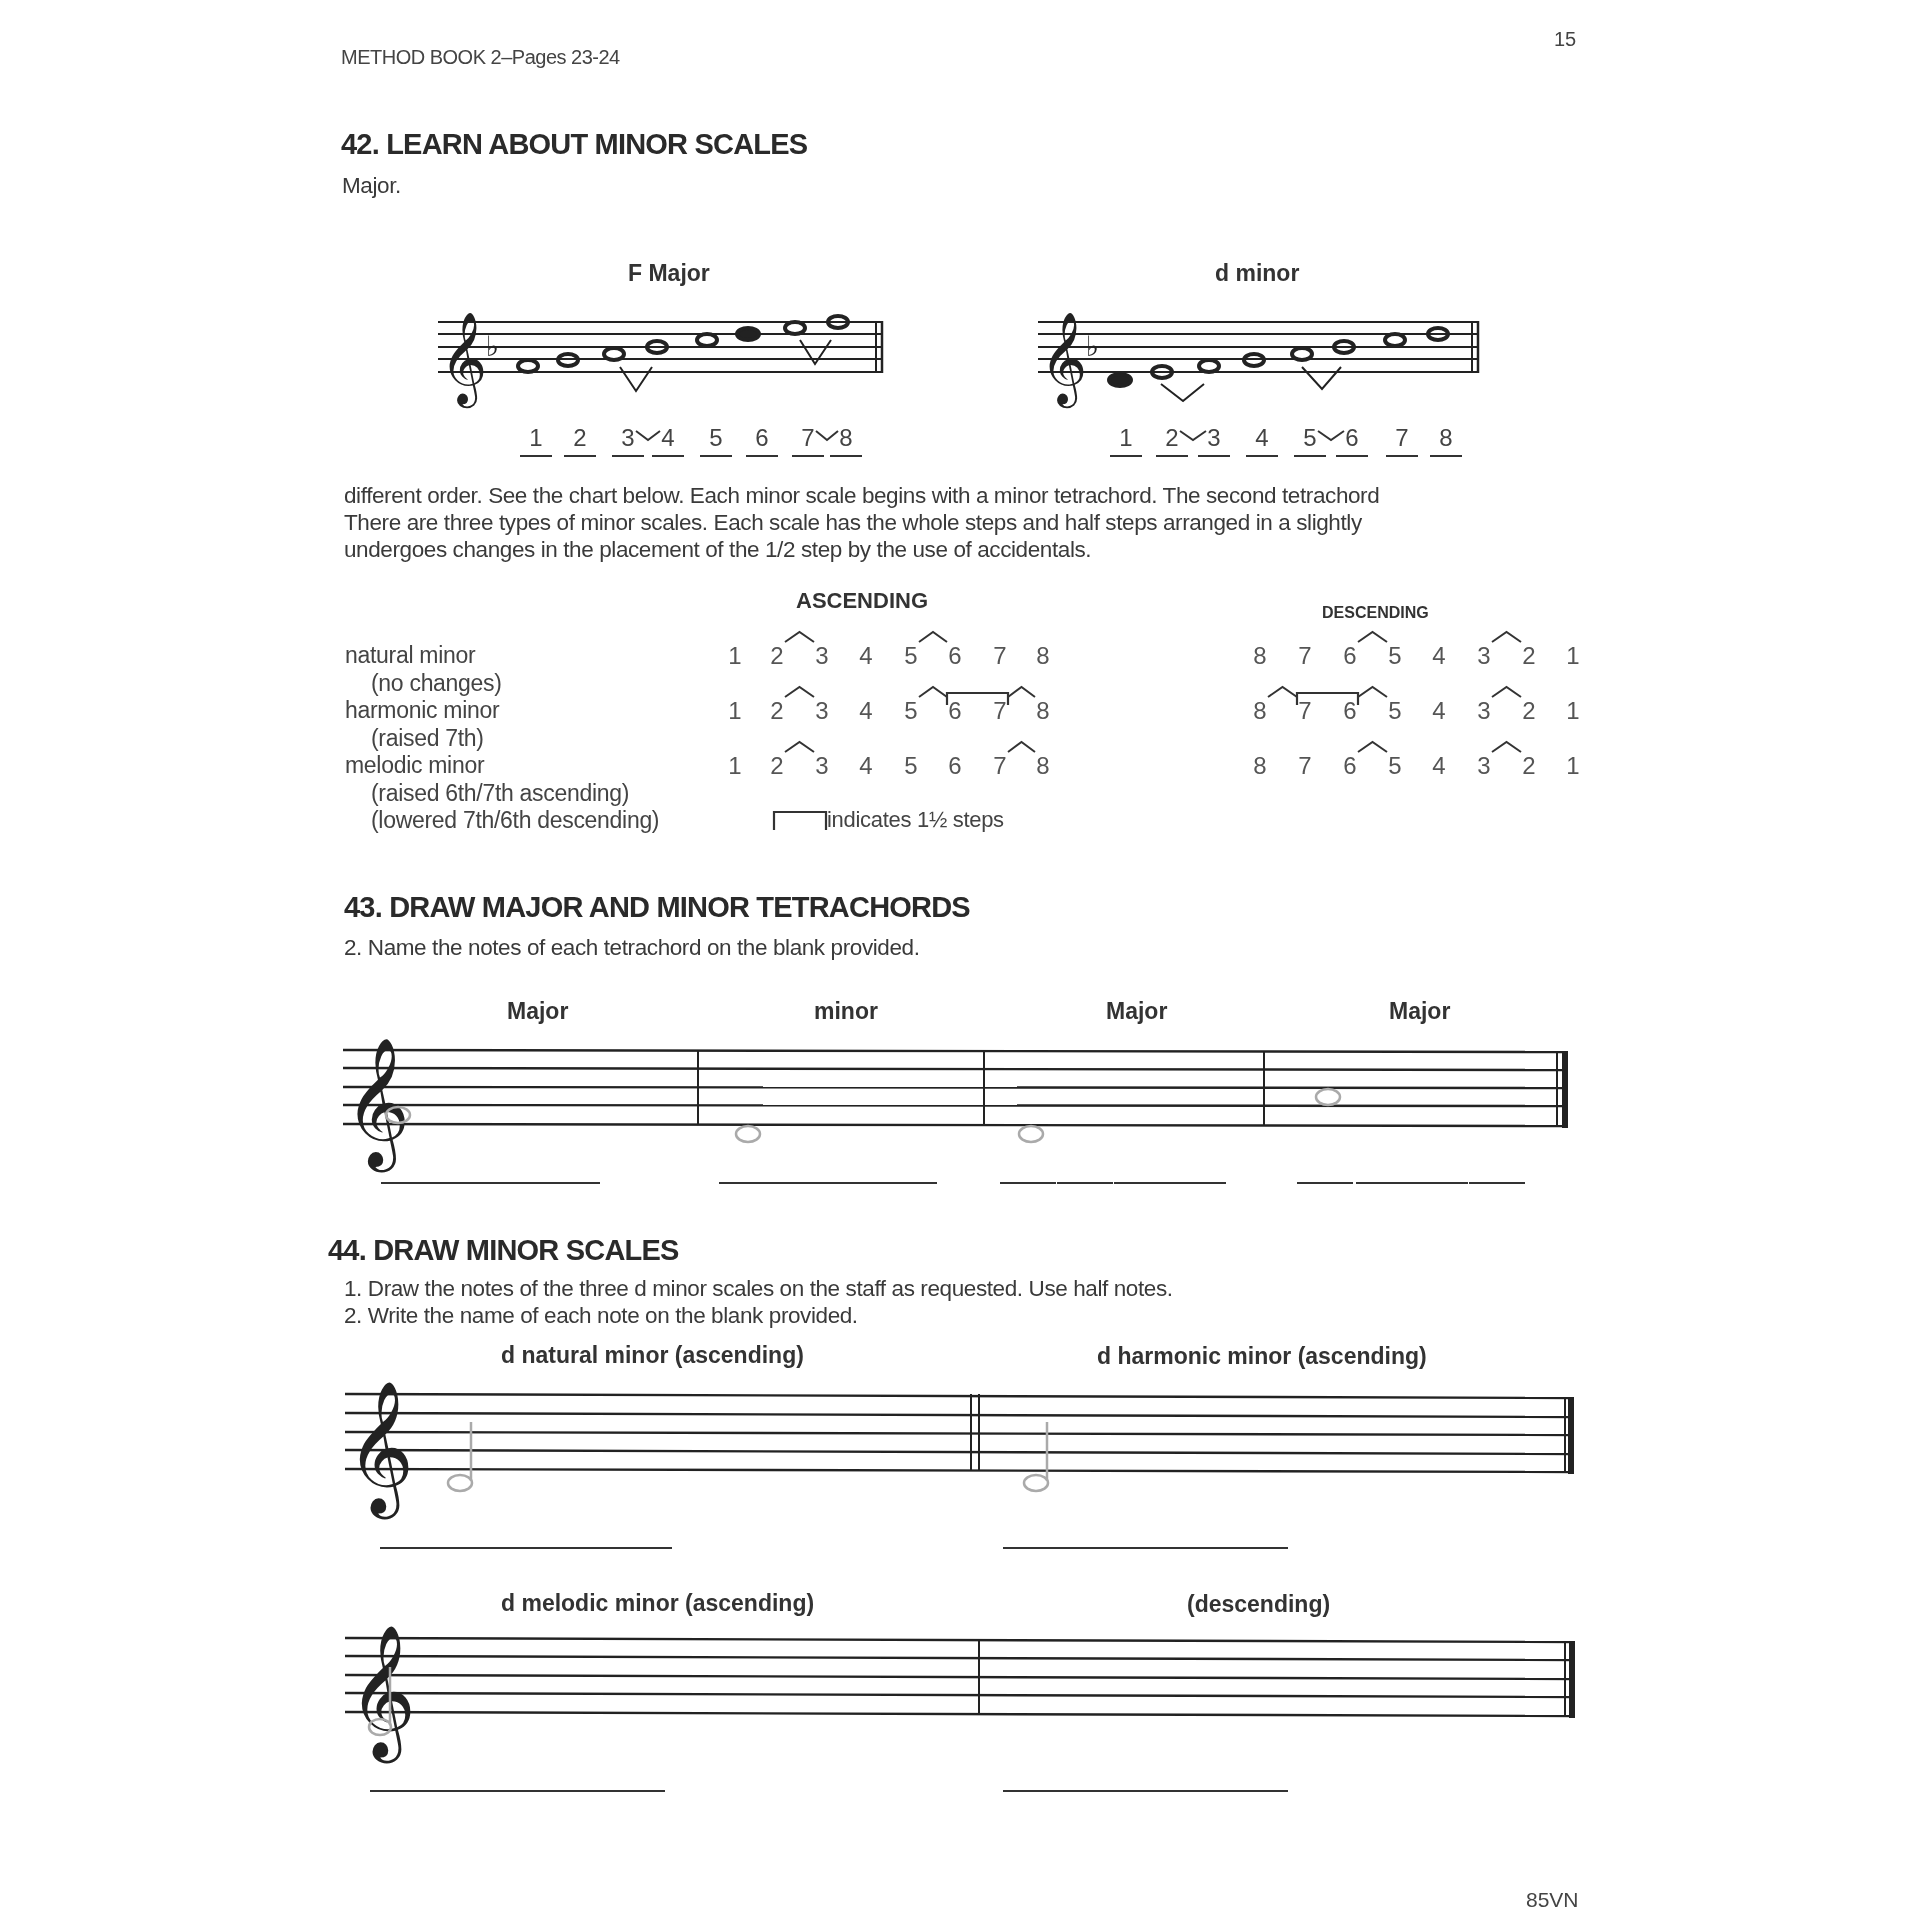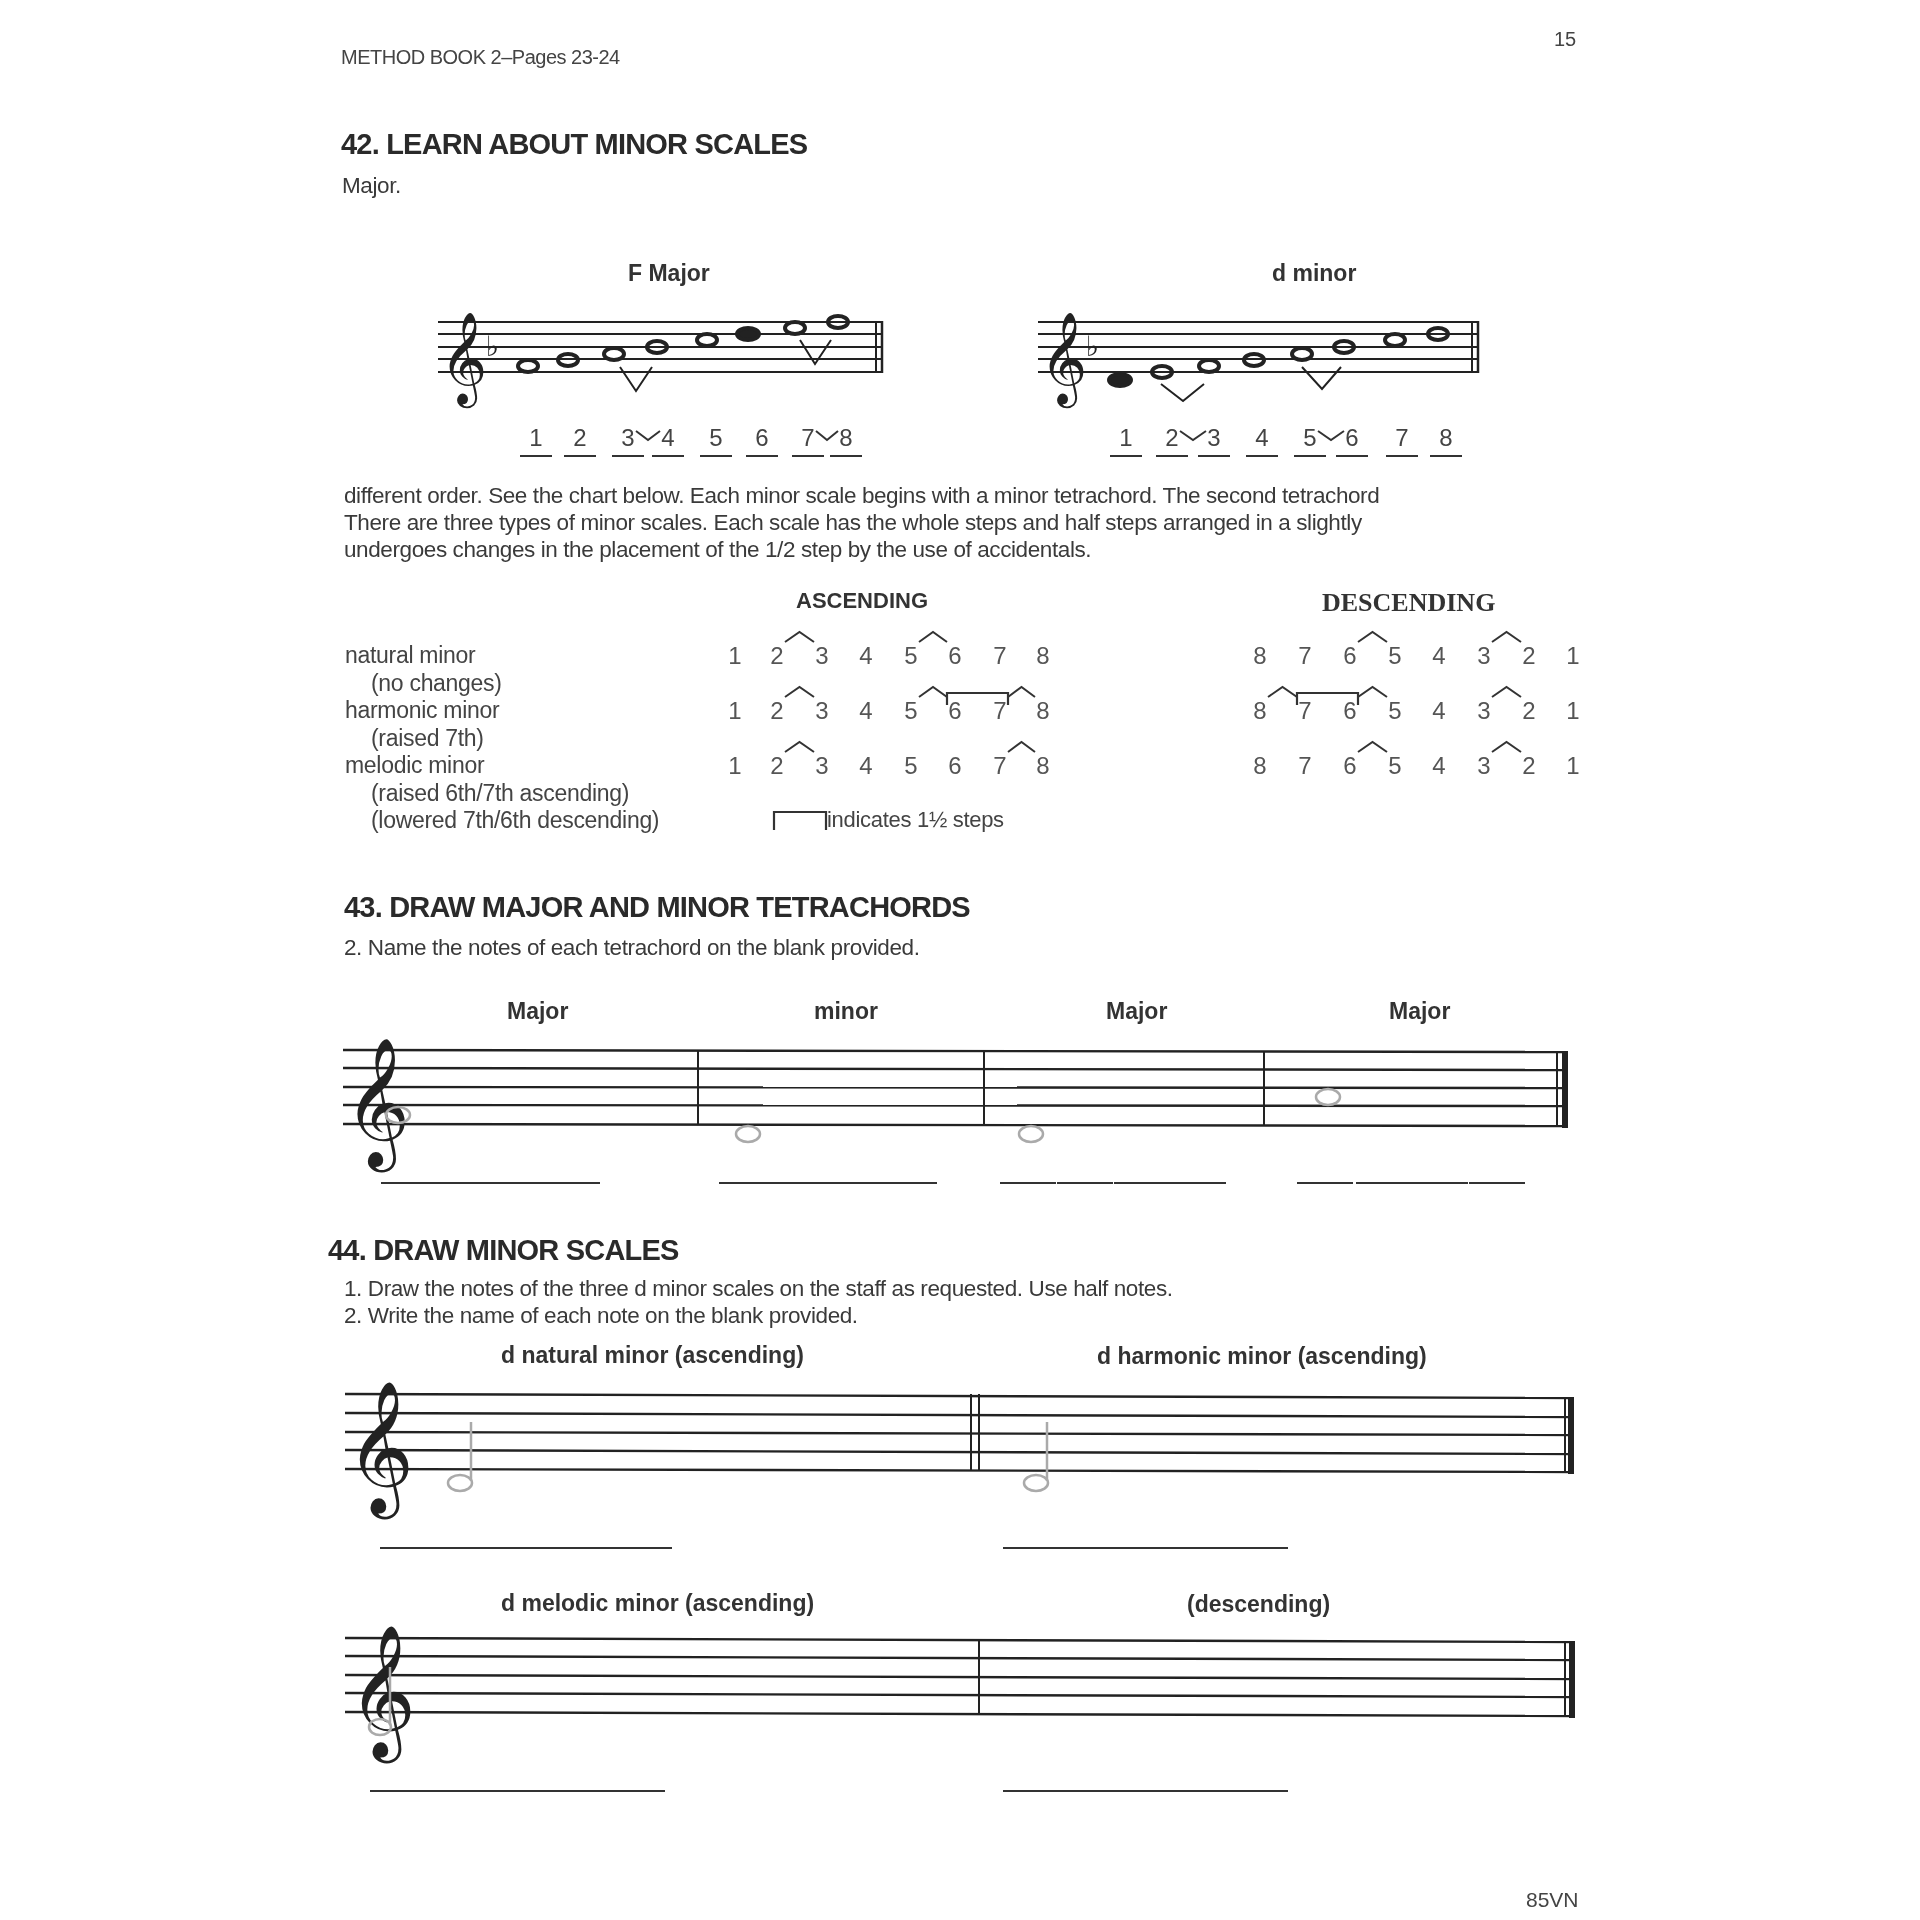--- a/index.html
+++ b/index.html
@@ -21,21 +21,21 @@
 <div class="abs header-left">METHOD BOOK 2–Pages 23-24</div>
 <div class="abs page-num">15</div>
 <div class="abs footer">85VN</div>
 
 <div class="abs sec-title" style="left:341px;top:128px;">42.  LEARN ABOUT MINOR SCALES</div>
 <div class="abs para" style="left:342px;top:172px;width:1260px;">
   <div>Major.</div>
 </div>
 
 <div class="abs lbl-bold" style="left:628px;top:260px;">F Major</div>
-<div class="abs lbl-bold" style="left:1272px;top:260px;">d minor</div>
+<div class="abs lbl-bold" style="left:1215px;top:260px;">d minor</div>
 
 <svg style="left:0;top:0;" width="1920" height="1920">
   <g stroke="#222" stroke-width="2.2">
     <line x1="438" y1="322" x2="882" y2="322"></line>
       <line x1="438" y1="334" x2="882" y2="334"></line>
     <line x1="438" y1="347" x2="882" y2="347"></line>
       <line x1="438" y1="359" x2="882" y2="359"></line>
     <line x1="438" y1="372" x2="882" y2="372"></line>
   </g>
   <g stroke="#222">
@@ -135,21 +135,21 @@
     </svg>
   </div>
 
 <div class="abs para" style="left:344px;top:482px;width:1260px;">
   <div>different order. See the chart below. Each minor scale begins with a minor tetrachord. The second tetrachord</div>
   <div>There are three types of minor scales. Each scale has the whole steps and half steps arranged in a slightly</div>
   <div>undergoes changes in the placement of the 1/2 step by the use of accidentals.</div>
 </div>
 
 <div class="abs lbl-bold" style="left:796px;top:588px;font-size:22px;">ASCENDING</div>
-<div class="abs lbl-bold" style="left:1322px;top:588px;font-size:26px;font-family:Liberation Serif, serif;">DESCENDING</div>
+<div class="abs lbl-bold" style="left:1322px;top:604px;font-size:16px;">DESCENDING</div>
 
 <div class="abs type-lbl" style="left:345px;top:642px;line-height:27.5px;">
   <div>natural minor</div>
   <div style="padding-left:26px">(no changes)</div>
   <div>harmonic minor</div>
   <div style="padding-left:26px">(raised 7th)</div>
   <div>melodic minor</div>
   <div style="padding-left:26px">(raised 6th/7th ascending)</div>
   <div style="padding-left:26px">(lowered 7th/6th descending)</div>
 </div>

